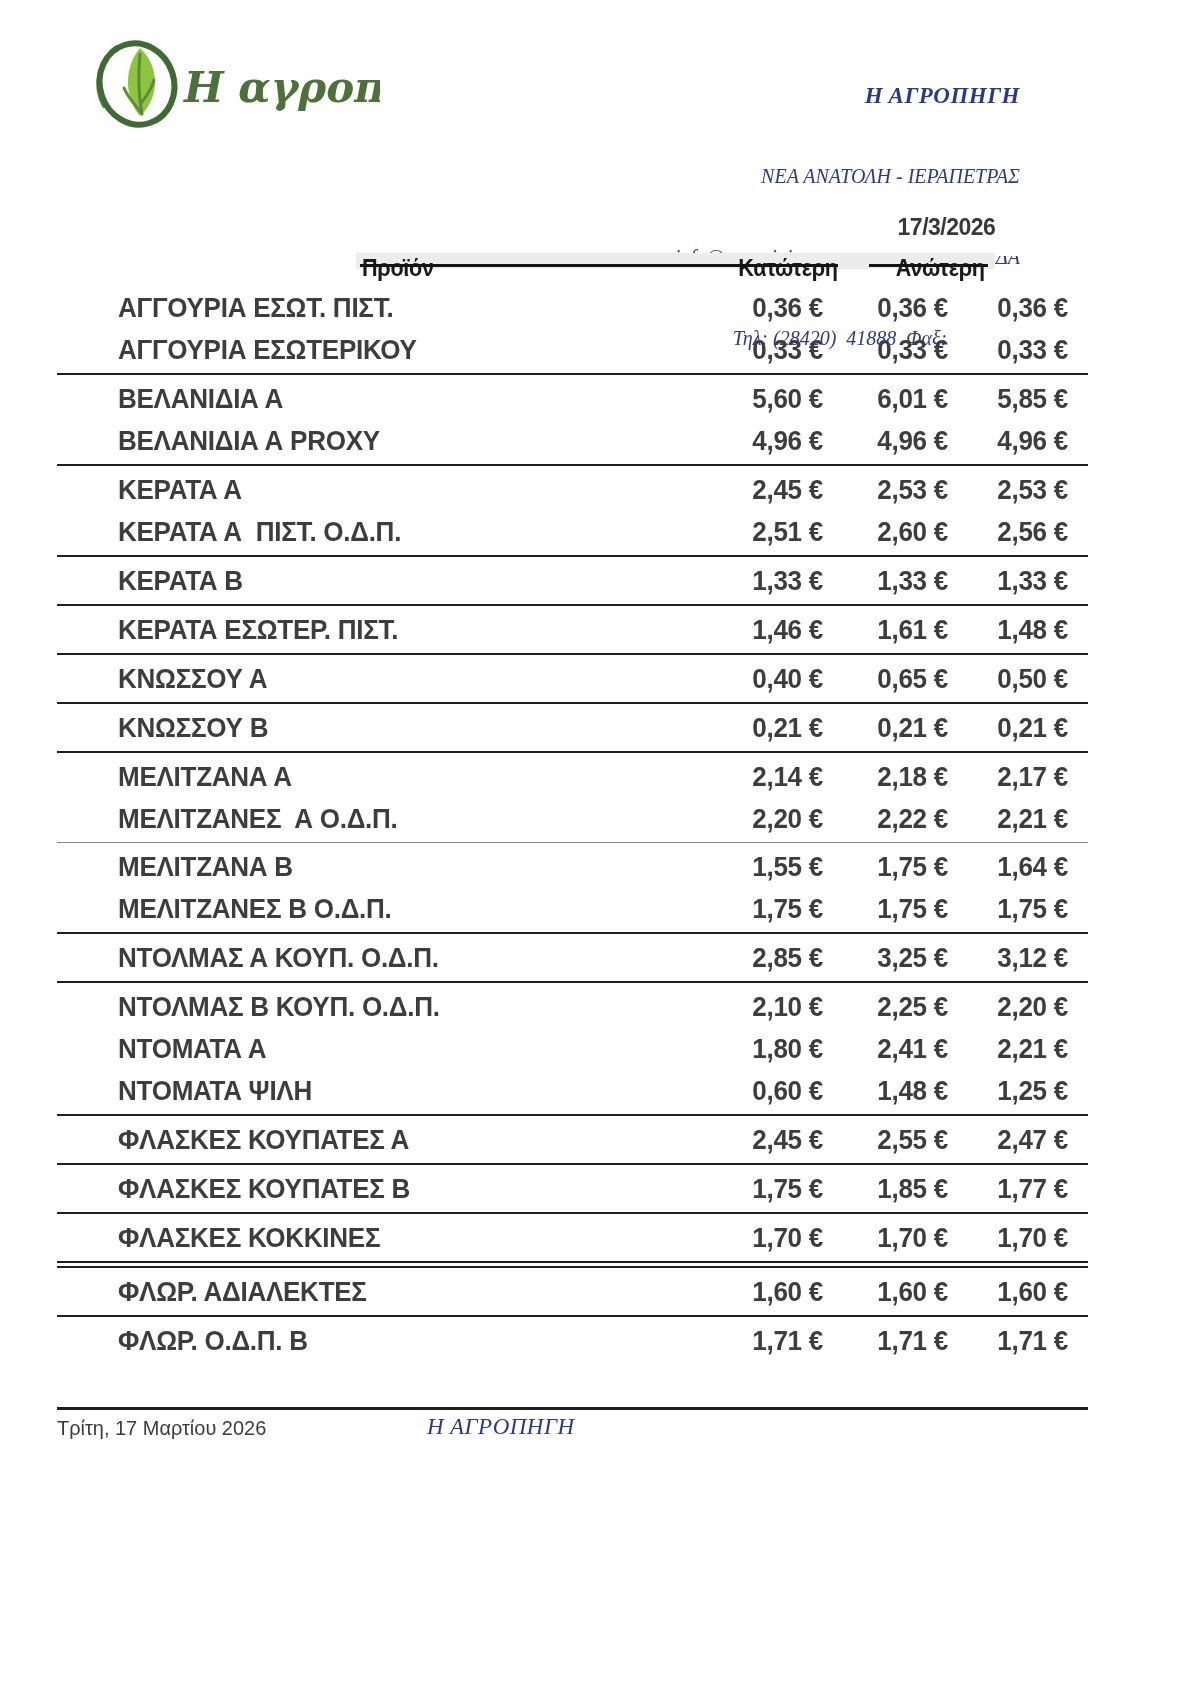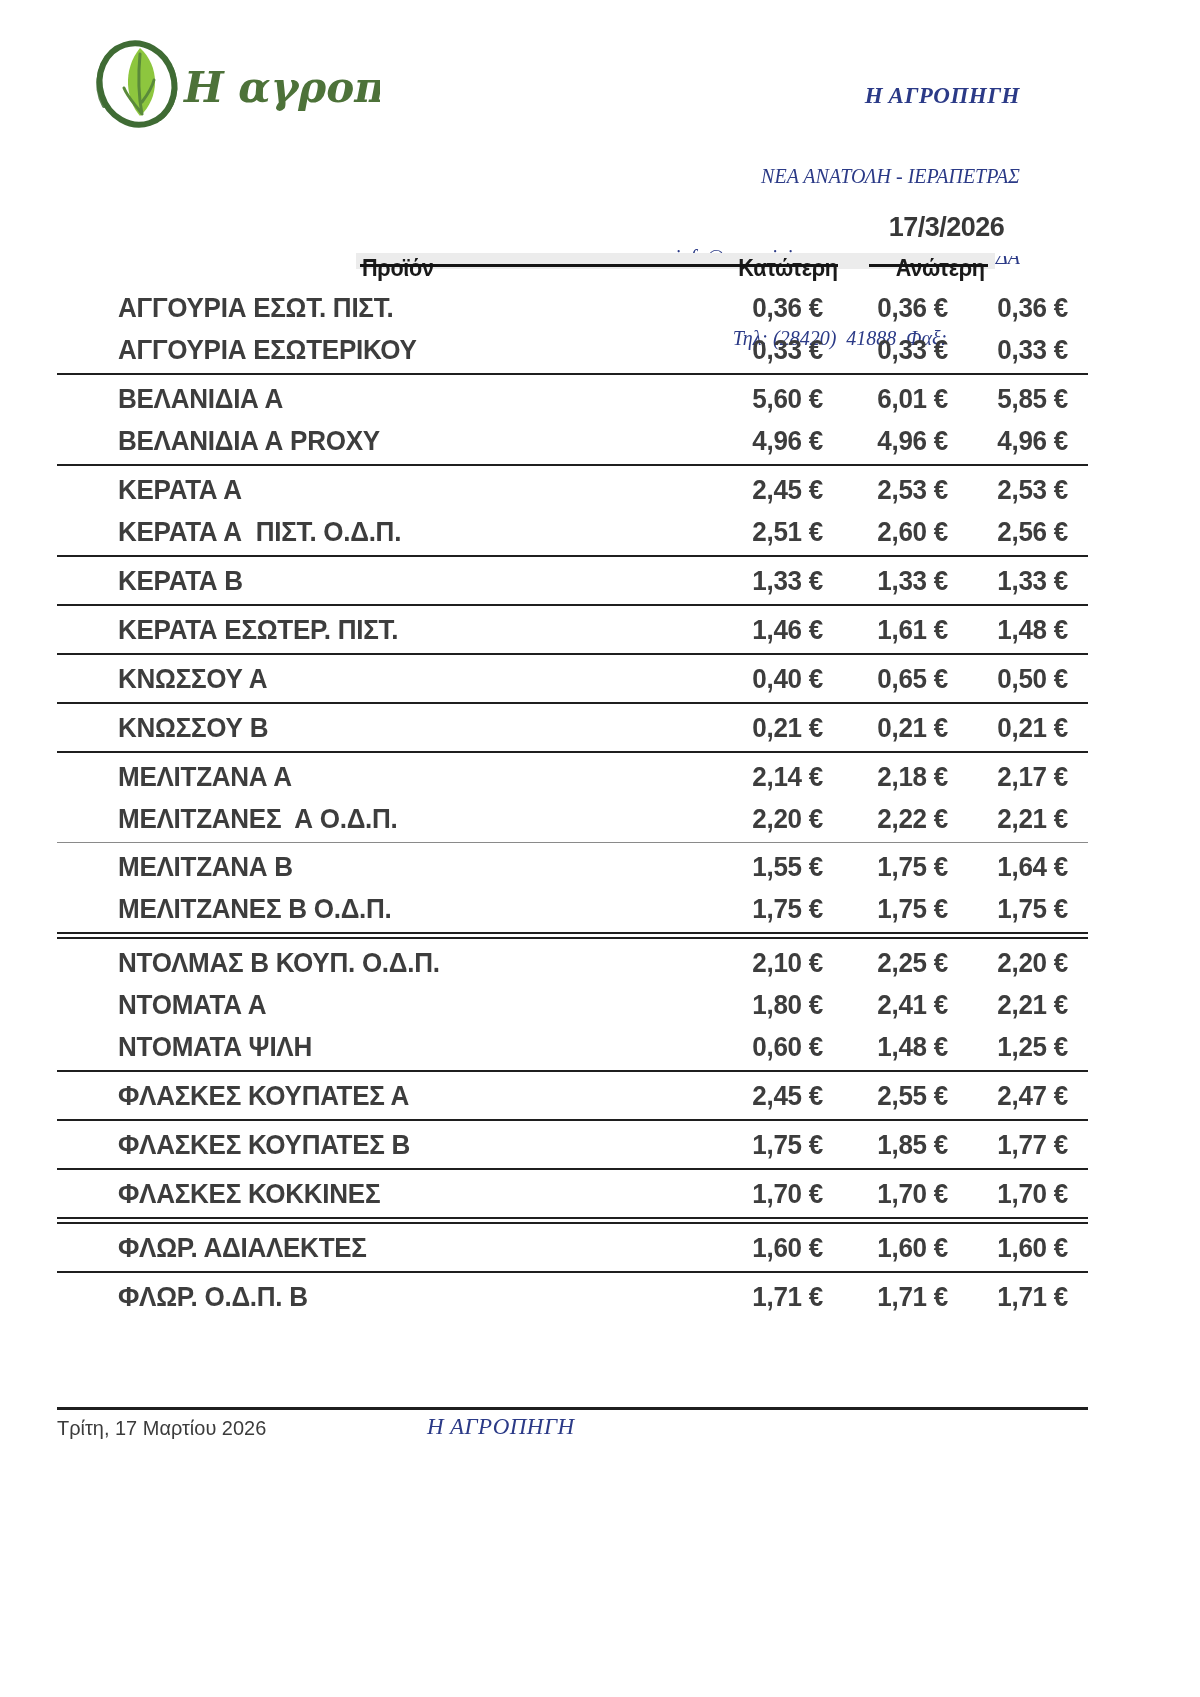--- a/index.html
+++ b/index.html
@@ -38,21 +38,21 @@
   }
   .doc-title{
     position:absolute;left:298px;bottom:12px;
     font-size:34px;font-weight:bold;color:#0d0d0d;
     letter-spacing:-.5px;transform:scaleX(.92);transform-origin:left center;
     white-space:pre;
   }
   .date-box{
     position:absolute;left:818px;top:198px;width:257px;height:58px;
     background:#ffffff;display:flex;align-items:center;justify-content:center;
-    font-size:27px;font-weight:bold;color:#383838;
+    font-size:23px;font-weight:bold;color:#383838;
     transform-origin:center;letter-spacing:-.5px;
   }
   
   .col-header{
     position:absolute;left:356px;top:253px;width:639px;height:16px;
     background:var(--header-grey);
     padding-left:24px;
   }
   .col-header .h-cell{
     position:absolute;top:2px;font-size:23px;font-weight:bold;color:#1a1a1a;
@@ -216,20 +216,26 @@
         <span class="cprice">1,75 €</span>
         <span class="cprice">1,64 €</span>
       </div>
       <div class="t-row">
         <span class="cname">ΜΕΛΙΤΖΑΝΕΣ Β Ο.Δ.Π.</span>
         <span class="cprice">1,75 €</span>
         <span class="cprice">1,75 €</span>
         <span class="cprice">1,75 €</span>
       </div>
       <div class="sep"></div>
+      <div class="t-row">
+        <span class="cname">ΝΤΟΛΜΑΣ Α ΚΟΥΠ. Ο.Δ.Π.</span>
+        <span class="cprice">2,85 €</span>
+        <span class="cprice">3,25 €</span>
+        <span class="cprice">3,12 €</span>
+      </div>
       <div class="sep"></div>
       <div class="t-row">
         <span class="cname">ΝΤΟΛΜΑΣ Β ΚΟΥΠ. Ο.Δ.Π.</span>
         <span class="cprice">2,10 €</span>
         <span class="cprice">2,25 €</span>
         <span class="cprice">2,20 €</span>
       </div>
       <div class="t-row">
         <span class="cname">ΝΤΟΜΑΤΑ Α</span>
         <span class="cprice">1,80 €</span>

